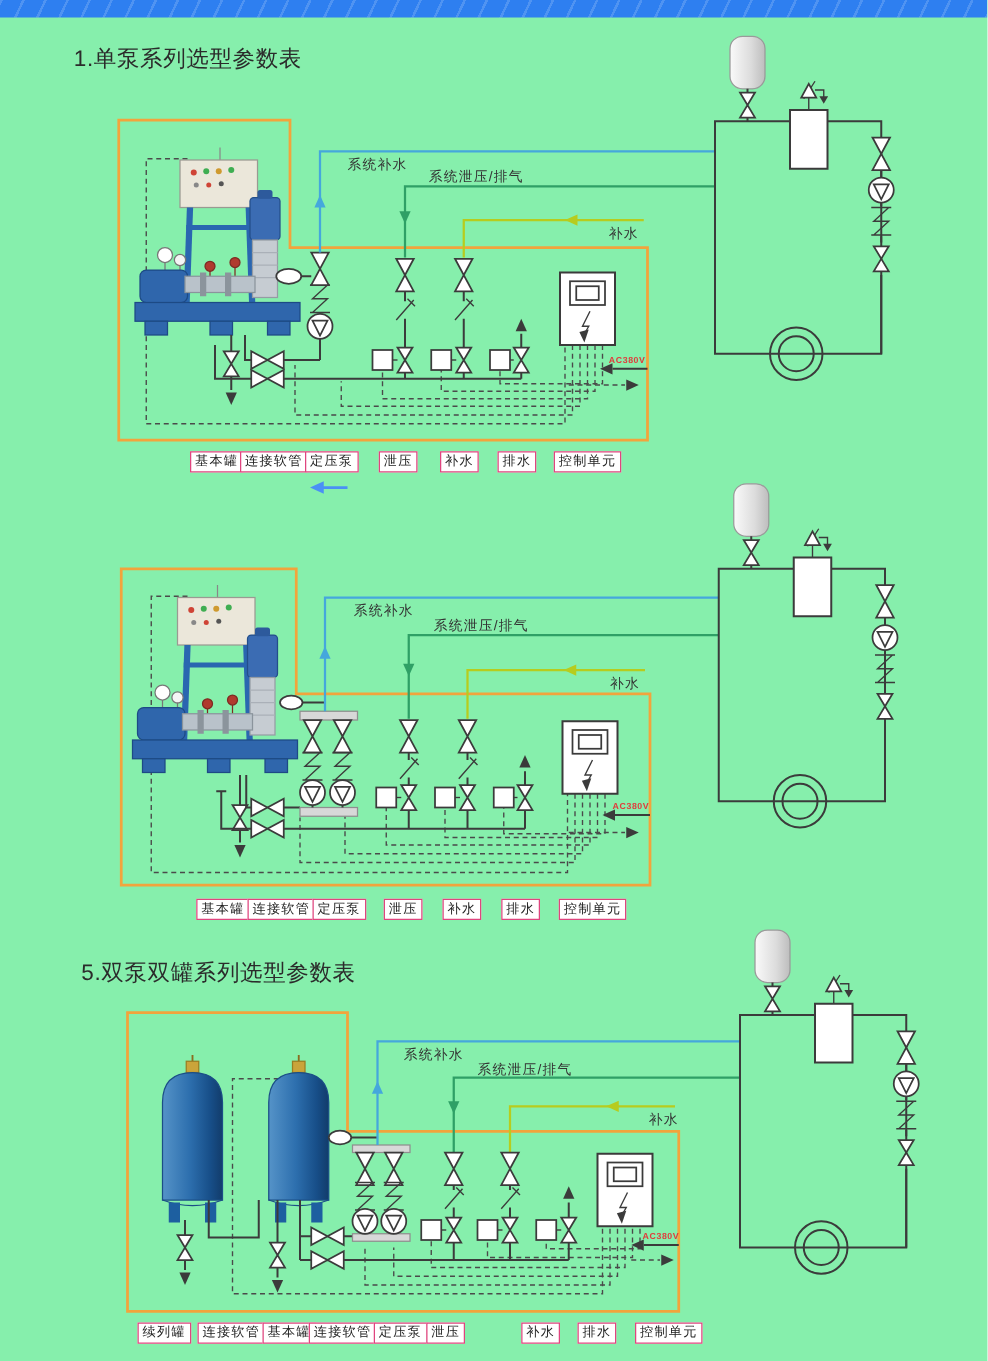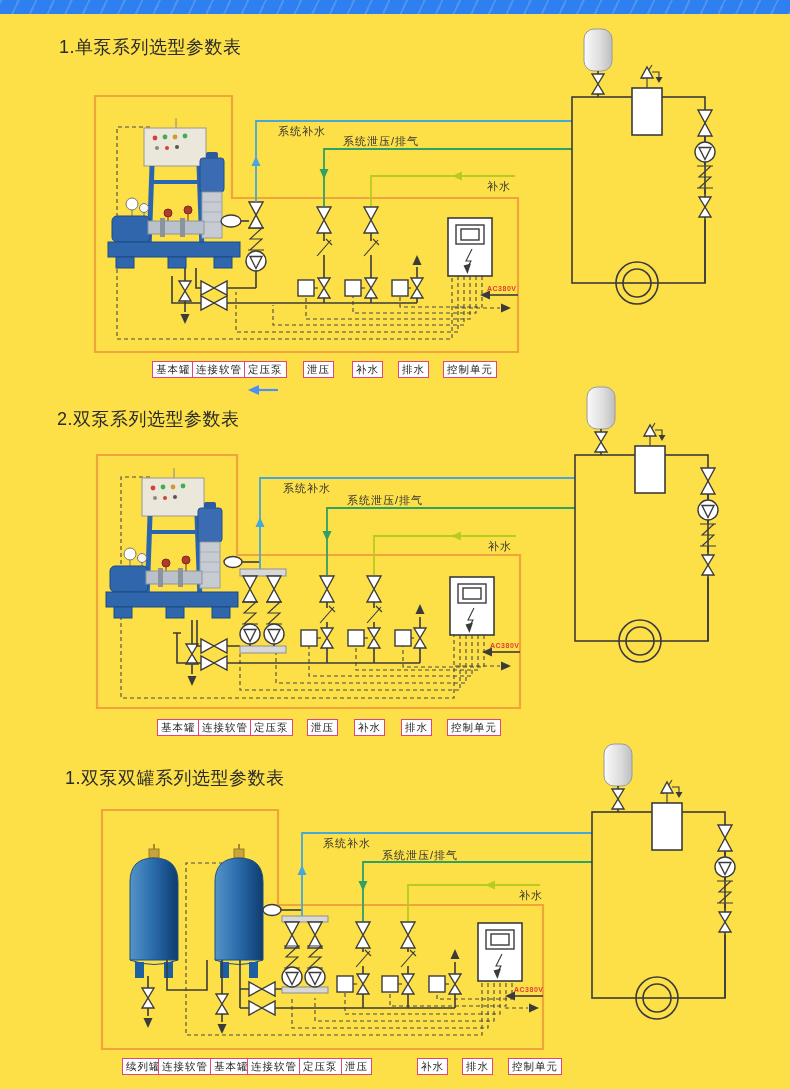--- a/index.html
+++ b/index.html
@@ -1,17 +1,17 @@
 <!DOCTYPE html>
 <html><head>
 <meta charset="utf-8">
 <style>
   html,body{margin:0;padding:0;background:#fff;}
   body{font-family:"Liberation Sans","DejaVu Sans",sans-serif;}
-  #page{position:relative;width:790px;height:1089px;background:#fde047;overflow:hidden;}
+  #page{position:relative;width:790px;height:1089px;background:#86efac;overflow:hidden;}
   #banner{position:absolute;left:0;top:0;width:790px;height:14px;
     background:#2E7FF0;
     background-image:repeating-linear-gradient(115deg,rgba(255,255,255,.16) 0 2px,rgba(255,255,255,0) 2px 16px);}
   .title{position:absolute;font-size:18px;color:#2b2b2b;letter-spacing:.5px;white-space:nowrap;}
   .linelabel{position:absolute;font-size:11px;color:#333;white-space:nowrap;letter-spacing:1px;margin-left:16px;}
   .power{position:absolute;font-size:7px;font-weight:bold;color:#E03B3B;letter-spacing:.5px;white-space:nowrap;}
   .tag{position:absolute;font-size:10.5px;color:#222;border:1px solid #E0457F;background:#fff;
     padding:1px 3px;line-height:13px;letter-spacing:1px;white-space:nowrap;}
   svg{position:absolute;left:0;top:0;}
   .pipe{stroke:#3b3b3b;stroke-width:1.6;fill:none;}
@@ -350,42 +350,41 @@
   <div>
     <span class="tag" style="left:152px;top:361px;">基本罐</span>
     <span class="tag" style="left:192px;top:361px;">连接软管</span>
     <span class="tag" style="left:244px;top:361px;">定压泵</span>
     <span class="tag" style="left:303px;top:361px;">泄压</span>
     <span class="tag" style="left:352px;top:361px;">补水</span>
     <span class="tag" style="left:398px;top:361px;">排水</span>
     <span class="tag" style="left:443px;top:361px;">控制单元</span>
   </div>
 
-  <div class="title" style="left:57px;top:407px;">2.双泵系列选型参数表</div>
   <div class="linelabel" style="left:267px;top:481px;">系统补水</div>
   <div class="linelabel" style="left:331px;top:493px;">系统泄压/排气</div>
   <div class="linelabel" style="left:472px;top:539px;">补水</div>
   <div class="power" style="left:490px;top:642px;">AC380V</div>
   <div>
     <span class="tag" style="left:157px;top:719px;">基本罐</span>
     <span class="tag" style="left:198px;top:719px;">连接软管</span>
     <span class="tag" style="left:250px;top:719px;">定压泵</span>
     <span class="tag" style="left:307px;top:719px;">泄压</span>
     <span class="tag" style="left:354px;top:719px;">补水</span>
     <span class="tag" style="left:401px;top:719px;">排水</span>
     <span class="tag" style="left:447px;top:719px;">控制单元</span>
   </div>
 
-  <div class="title" style="left:65px;top:766px;">1.双泵双罐系列选型参数表</div>
+  <div class="title" style="left:65px;top:766px;">5.双泵双罐系列选型参数表</div>
   <div class="linelabel" style="left:307px;top:836px;">系统补水</div>
   <div class="linelabel" style="left:366px;top:848px;">系统泄压/排气</div>
   <div class="linelabel" style="left:503px;top:888px;">补水</div>
   <div class="power" style="left:514px;top:986px;">AC380V</div>
   <div>
-    <span class="tag" style="left:122px;top:1058px;">续列罐</span>
+    <span class="tag" style="left:110px;top:1058px;">续列罐</span>
     <span class="tag" style="left:158px;top:1058px;">连接软管</span>
     <span class="tag" style="left:210px;top:1058px;">基本罐</span>
     <span class="tag" style="left:247px;top:1058px;">连接软管</span>
     <span class="tag" style="left:299px;top:1058px;">定压泵</span>
     <span class="tag" style="left:341px;top:1058px;">泄压</span>
     <span class="tag" style="left:417px;top:1058px;">补水</span>
     <span class="tag" style="left:462px;top:1058px;">排水</span>
     <span class="tag" style="left:508px;top:1058px;">控制单元</span>
   </div>
 </div>

